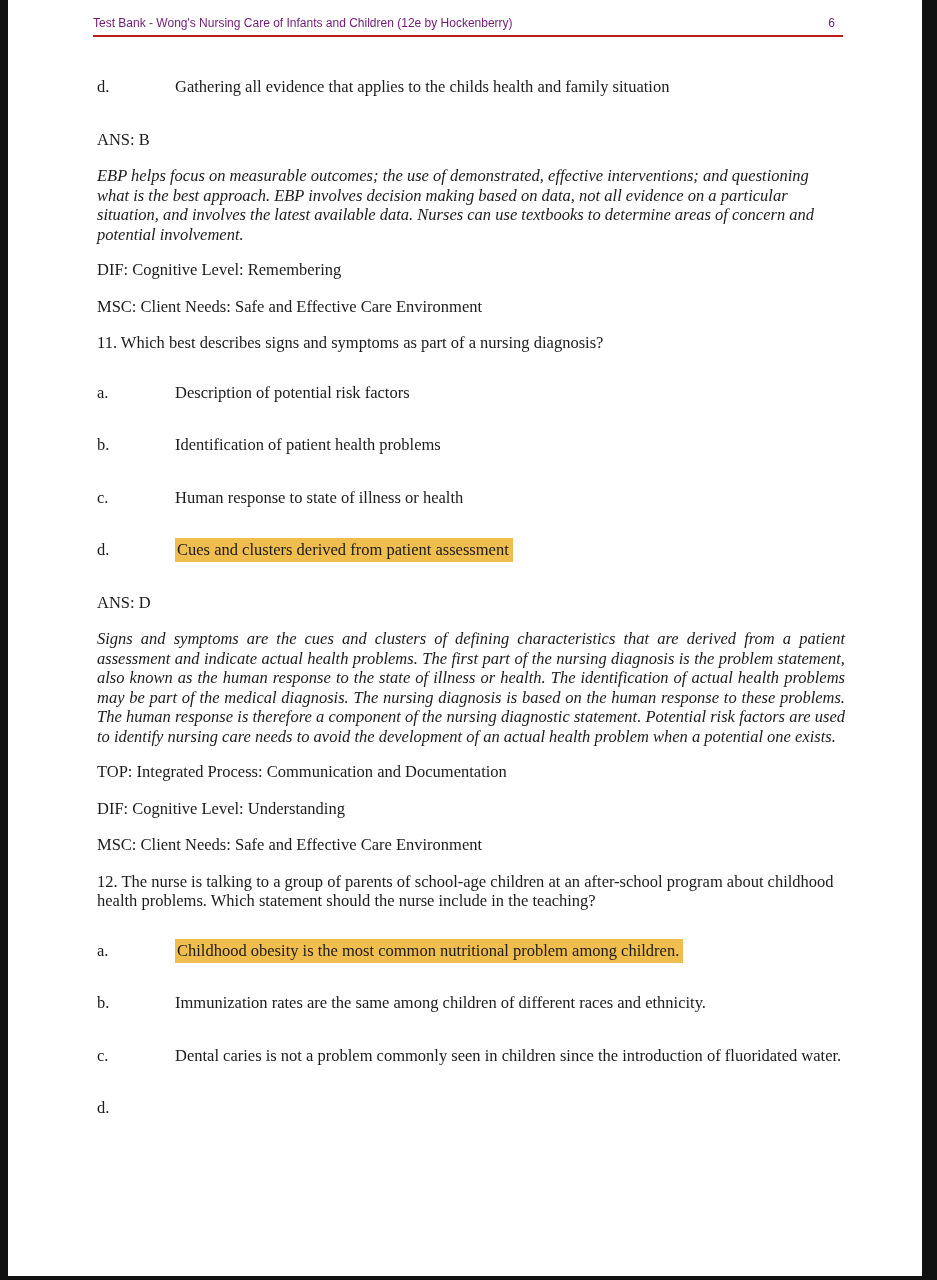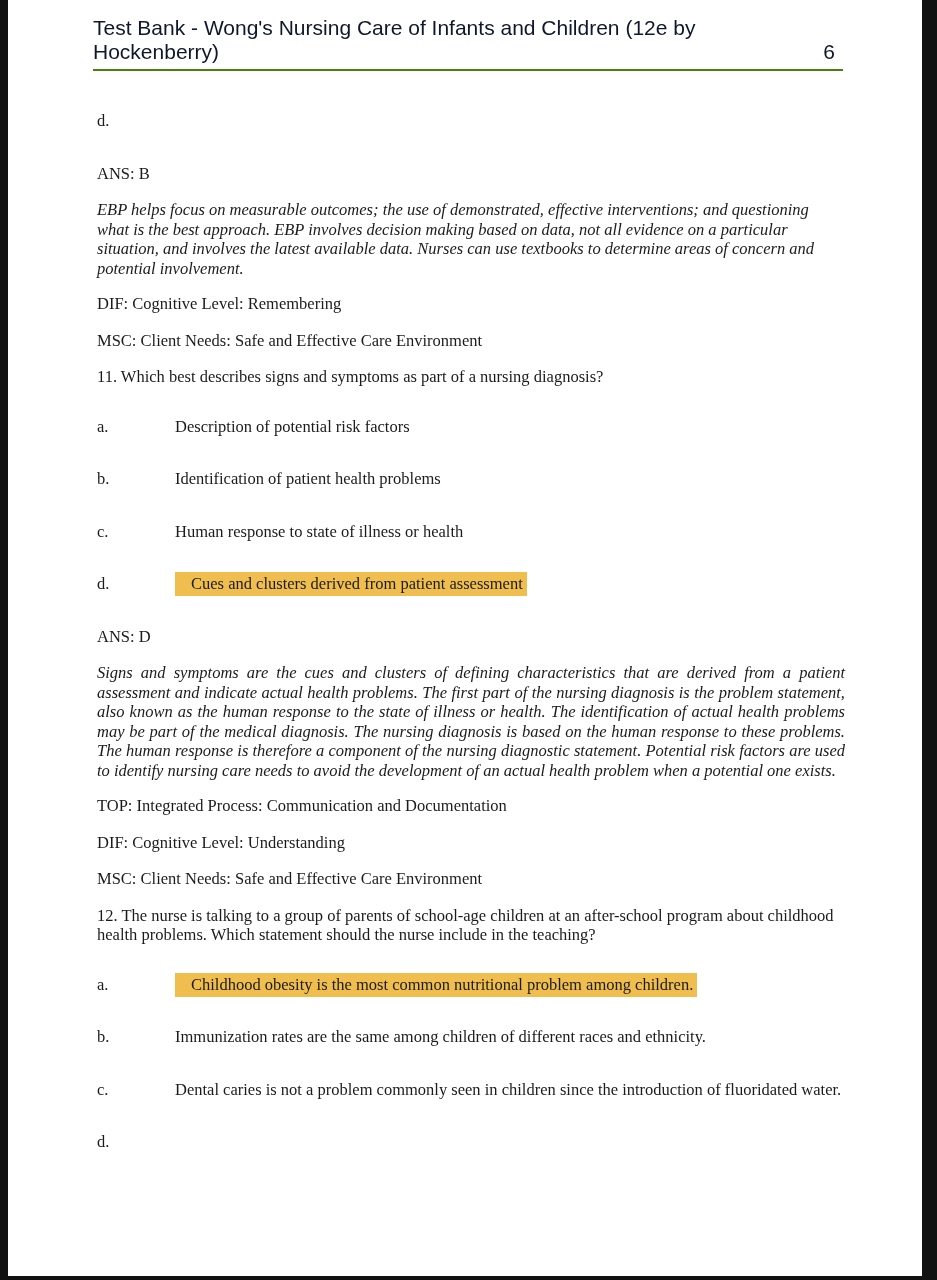--- a/index.html
+++ b/index.html
@@ -17,36 +17,36 @@
   .bar-bottom{left:0;bottom:0;width:937px;height:4px;}
 
   .page{
     position:absolute;left:8px;top:0;width:914px;height:1276px;
     background:#ffffff;color:#1c1c1c;
   }
 
   .header{
     margin:16px 79px 0 85px;
     display:flex;justify-content:space-between;align-items:flex-end;
-    border-bottom:2px solid #4d7c0f;
+    border-bottom:2px solid #b91c1c;
     padding-bottom:5px;
     font-family:"Liberation Sans", sans-serif;
-    font-size:21px;color:#0f172a;
+    font-size:12px;color:#701a75;
   }
   .header .pagenum{padding-right:8px;}
 
   .content{
     padding:40px 77px 0 89px;
     font-size:16.5px;line-height:19.5px;color:#1b1b1b;
   }
 
   .opt{display:flex;margin-bottom:33px;}
   .opt-label{width:78px;flex:none;}
   .opt-text{flex:1;}
-  .hl{background:#F0BE4E;padding:2px 4px 3px 16px;}
+  .hl{background:#F0BE4E;padding:2px 4px 3px 2px;}
 
   .ans{margin:3px 0 17px 0;}
   .para{margin-bottom:16px;font-style:italic;}
   .para.justify{text-align:justify;}
   .meta{margin-bottom:17px;}
   .stem{margin-bottom:30px;}
 </style>
 </head>
 <body>
 
@@ -55,20 +55,21 @@
 
     <div class="header">
       <span>Test Bank - Wong's Nursing Care of Infants and Children (12e by Hockenberry)</span>
       <span class="pagenum">6</span>
     </div>
 
     <div class="content">
 
       <div class="opt">
         <span class="opt-label">d.</span>
+        <span class="opt-text"><span>Gathering all evidence that applies to the childs health and family situation</span></span>
       </div>
 
       <div class="ans">ANS: B</div>
 
       <div class="para">EBP helps focus on measurable outcomes; the use of demonstrated, effective interventions; and questioning what is the best approach. EBP involves decision making based on data, not all evidence on a particular situation, and involves the latest available data. Nurses can use textbooks to determine areas of concern and potential involvement.</div>
 
       <div class="meta">DIF: Cognitive Level: Remembering</div>
       <div class="meta">MSC: Client Needs: Safe and Effective Care Environment</div>
 
       <div class="stem">11. Which best describes signs and symptoms as part of a nursing diagnosis?</div>

